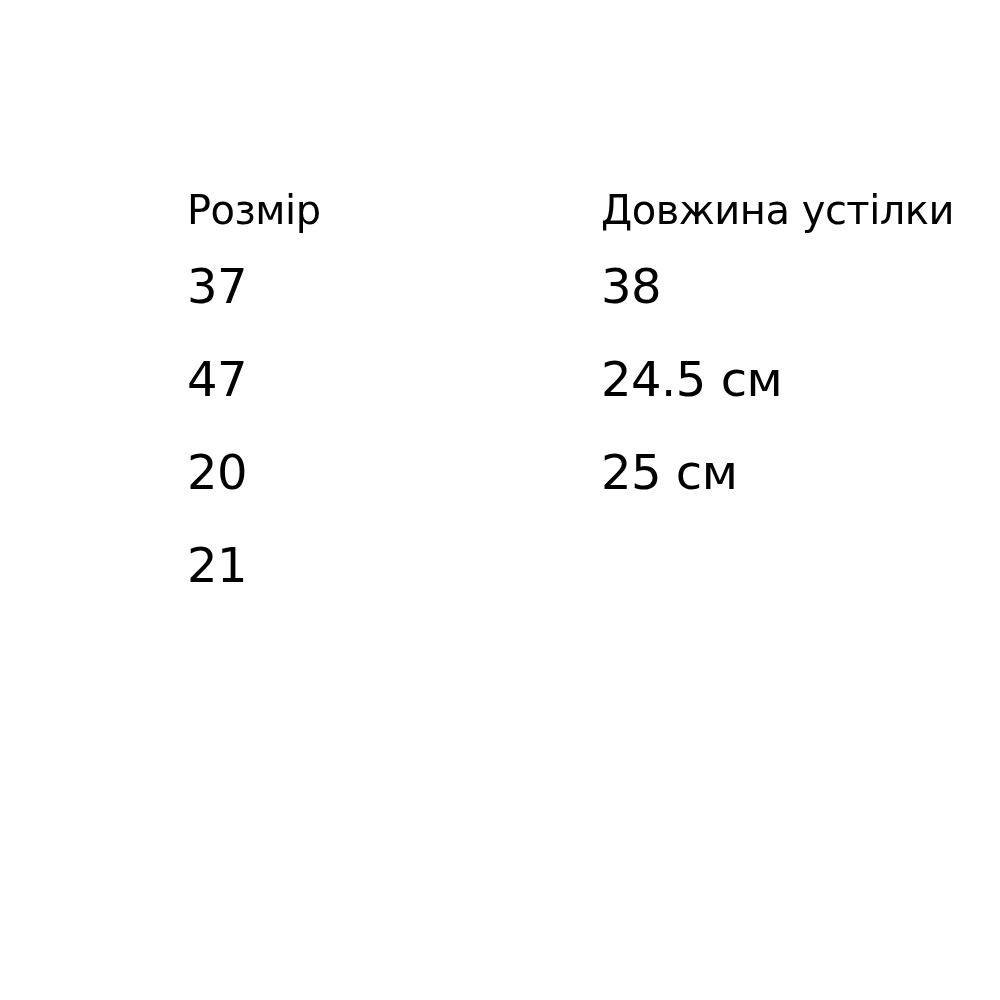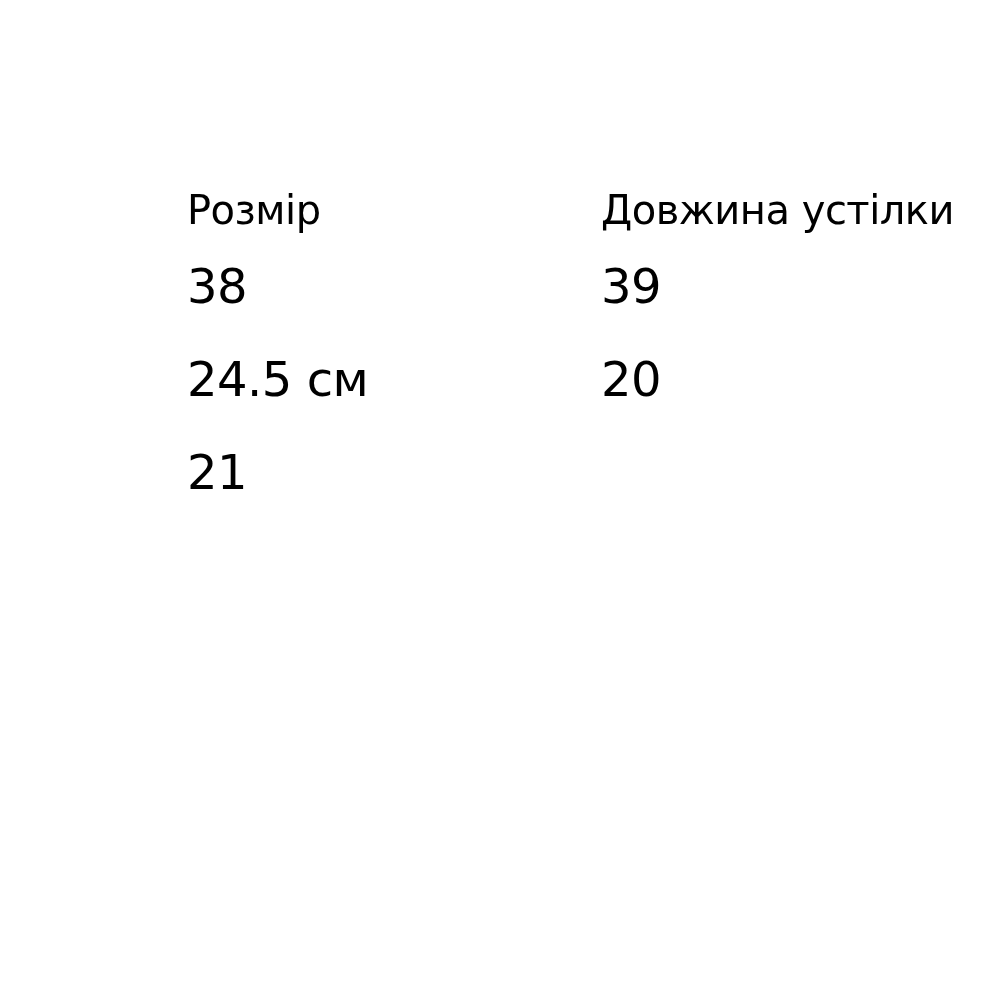--- a/index.html
+++ b/index.html
@@ -49,24 +49,26 @@
 </style>
 </head>
 <body>
 
 <div class="page">
   <div class="size-table">
 
     <div class="header-cell">Розмір</div>
     <div class="header-cell">Довжина устілки</div>
 
+    <div class="data-cell">37</div>
 
     <div class="data-cell">38</div>
 
-    <div class="data-cell">39</div>
+    <div class="data-cell">47</div>
     <div class="data-cell">24.5 см</div>
 
     <div class="data-cell">20</div>
+    <div class="data-cell">25 см</div>
 
     <div class="data-cell">21</div>
 
   </div>
 </div>
 
 </body></html>

